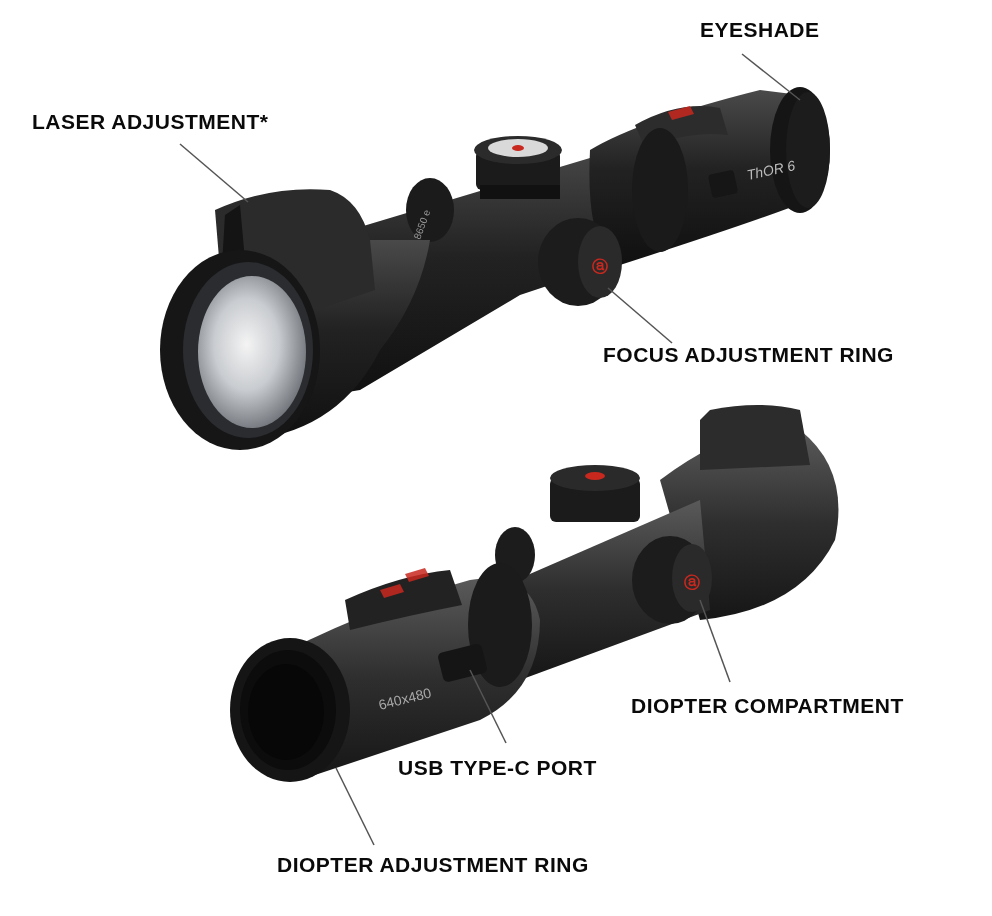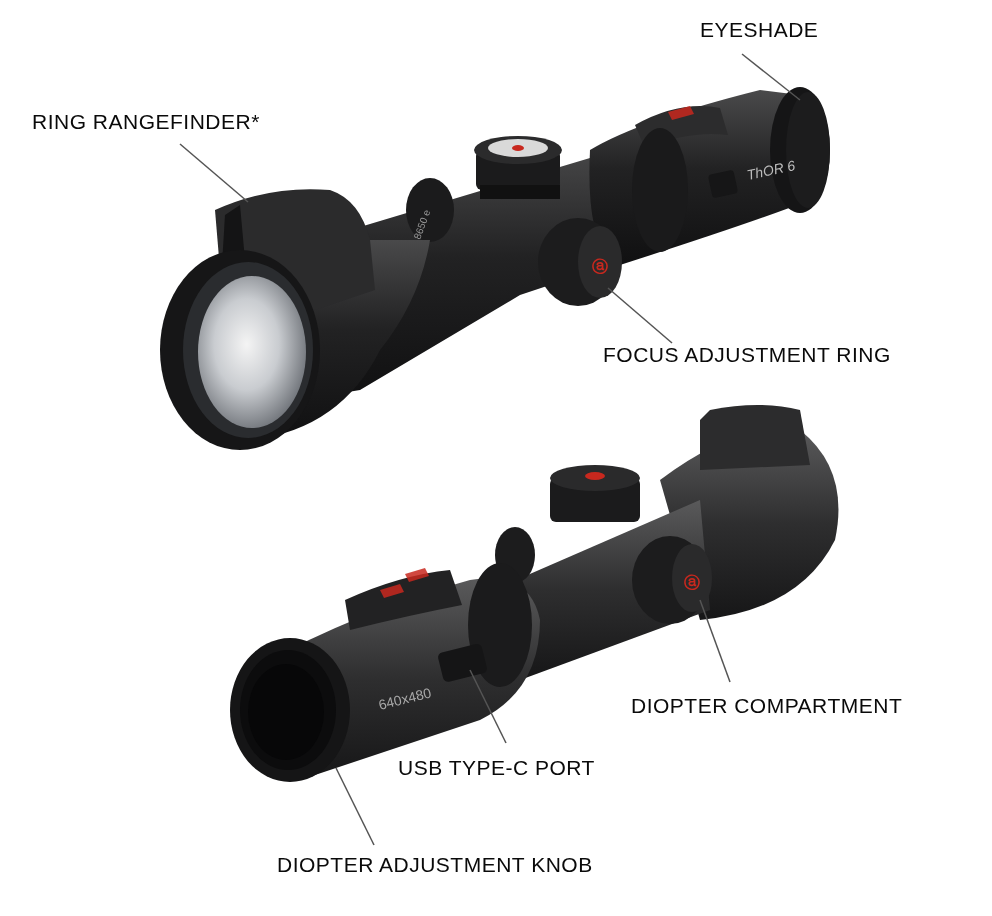--- a/index.html
+++ b/index.html
@@ -1,17 +1,17 @@
 <!DOCTYPE html>
 <html><head>
   <meta charset="utf-8">
   <style>
     html, body { margin: 0; padding: 0; background: #ffffff; }
     body { width: 992px; height: 916px; position: relative; overflow: hidden; font-family: "Liberation Sans", "DejaVu Sans", sans-serif; }
-    .label { position: absolute; font-weight: 400; font-size: 21px; color: #0a0a0a; letter-spacing: 0.5px; white-space: nowrap; }
+    .label { position: absolute; font-weight: 700; font-size: 21px; color: #0a0a0a; letter-spacing: 0.5px; white-space: nowrap; }
     svg.art { position: absolute; left: 0; top: 0; }
   </style>
 </head>
 <body>
 
 <svg class="art" width="992" height="916" viewBox="0 0 992 916">
   <defs>
     <linearGradient id="bodyGrad" x1="0" y1="0" x2="0" y2="1">
       <stop offset="0" stop-color="#4a4a4b"></stop>
       <stop offset="0.45" stop-color="#222223"></stop>
@@ -125,17 +125,17 @@
     <line x1="742" y1="54" x2="800" y2="100"></line>
     <line x1="180" y1="144" x2="248" y2="202"></line>
     <line x1="608" y1="288" x2="672" y2="343"></line>
     <line x1="700" y1="600" x2="730" y2="682"></line>
     <line x1="470" y1="670" x2="506" y2="743"></line>
     <line x1="336" y1="768" x2="374" y2="845"></line>
   </g>
 </svg>
 
 <div class="label" style="left:700px; top:18px;">EYESHADE</div>
-<div class="label" style="left:32px; top:110px;">RING RANGEFINDER*</div>
+<div class="label" style="left:32px; top:110px;">LASER ADJUSTMENT*</div>
 <div class="label" style="left:603px; top:343px;">FOCUS ADJUSTMENT RING</div>
 <div class="label" style="left:631px; top:694px;">DIOPTER COMPARTMENT</div>
 <div class="label" style="left:398px; top:756px;text-align:center;">USB TYPE-C PORT</div>
-<div class="label" style="left:277px; top:853px;">DIOPTER ADJUSTMENT KNOB</div>
+<div class="label" style="left:277px; top:853px;">DIOPTER ADJUSTMENT RING</div>
 
 </body></html>

